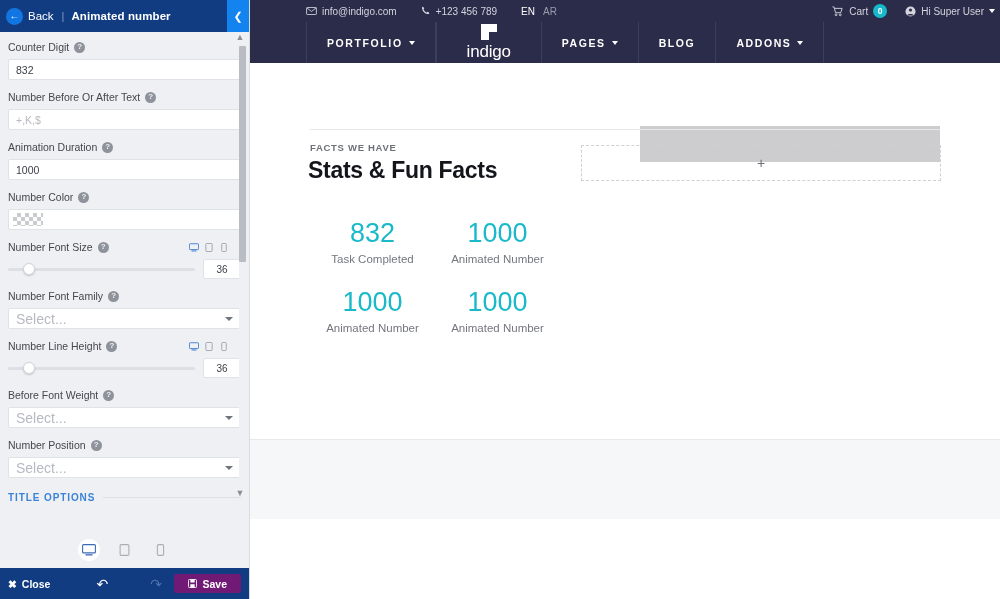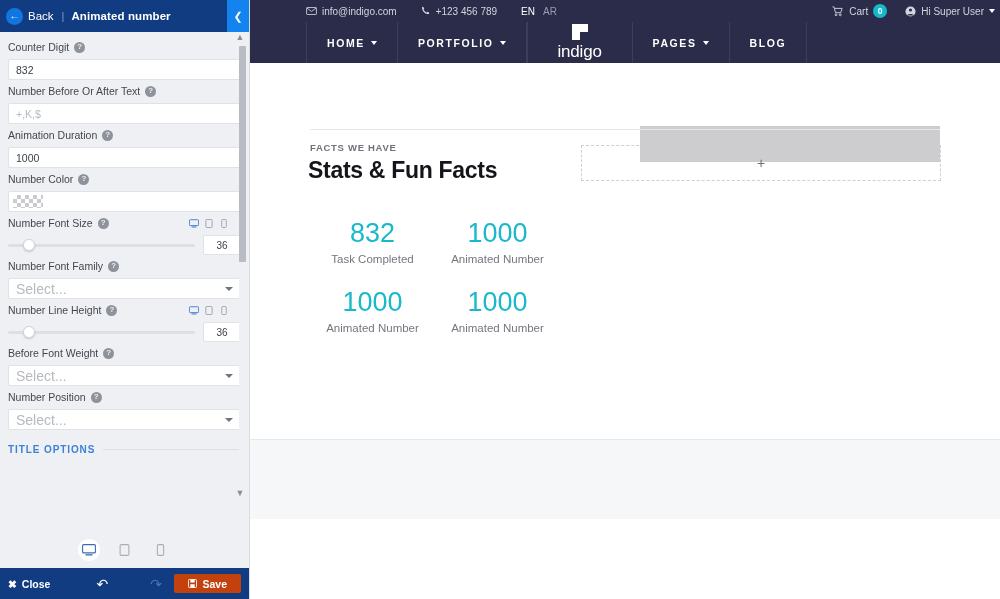--- a/index.html
+++ b/index.html
@@ -88,21 +88,21 @@
     width: 7px; height: 444px; background: #eef0f3; z-index: 4;
   }
   .sb-thumb {
     position: absolute; right: 3px; top: 14px;
     width: 7px; height: 216px; background: #b9bcc2; border-radius: 1px;
     z-index: 5; cursor: pointer;
   }
 
   .sb-fields { padding: 8px 8px 0 8px; }
 
-  .fgroup { margin-bottom: 4px; }
+  .fgroup { margin-bottom: 10px; }
   .flabel {
     display: flex; align-items: center; gap: 5px;
     font-size: 10.5px; color: #43474e;
     margin-bottom: 5px; height: 14px;
   }
   .flabel .ftext { white-space: nowrap; }
   .help {
     width: 11px; height: 11px; border-radius: 50%;
     background: #8d929b; color: #eef0f3;
     font-size: 8px; font-weight: bold;
@@ -202,21 +202,21 @@
     display: flex; align-items: center; gap: 5px;
     color: #fff; font-size: 10.5px; font-weight: bold; cursor: pointer;
   }
   .f-undo, .f-redo {
     font-size: 14px; cursor: pointer; line-height: 1;
   }
   .f-undo { color: #ffffff; margin-left: 46px; }
   .f-redo { color: #4f74b0; margin-left: 42px; }
   .f-save {
     margin-left: auto;
-    background: #c2410c; color: #fff;
+    background: #701a75; color: #fff;
     font-size: 10.5px; font-weight: bold;
     height: 19px; padding: 0 14px;
     border: none; border-radius: 2px;
     display: flex; align-items: center; gap: 5px;
     cursor: pointer;
     font-family: "Liberation Sans", sans-serif;
   }
 
   
   #preview {
@@ -572,42 +572,42 @@
               </svg>
             <span>Hi Super User</span>
             <span class="navcaret"></span>
           </span>
         </span>
       </div>
 
       <div class="site-nav">
         <div class="nav-left">
           <div class="nav-item">
-            <span>HOME</span>
-            <span class="navcaret"></span>
-          </div>
-          <div class="nav-item">
             <span>PORTFOLIO</span>
             <span class="navcaret"></span>
           </div>
         </div>
 
         <div class="nav-brand">
           <span class="brand-mark"></span>
           <span class="brand-text">indigo</span>
         </div>
 
         <div class="nav-right">
           <div class="nav-item">
             <span>PAGES</span>
             <span class="navcaret"></span>
           </div>
           <div class="nav-item">
             <span>BLOG</span>
           </div>
+          <div class="nav-item">
+            <span>ADDONS</span>
+            <span class="navcaret"></span>
+          </div>
         </div>
       </div>
     </div>
 
     <div class="site-body">
       <div class="grey-block"></div>
       <div class="hr-line"></div>
 
       <div class="facts-kicker">FACTS WE HAVE</div>
       <div class="facts-title">Stats &amp; Fun Facts</div>

